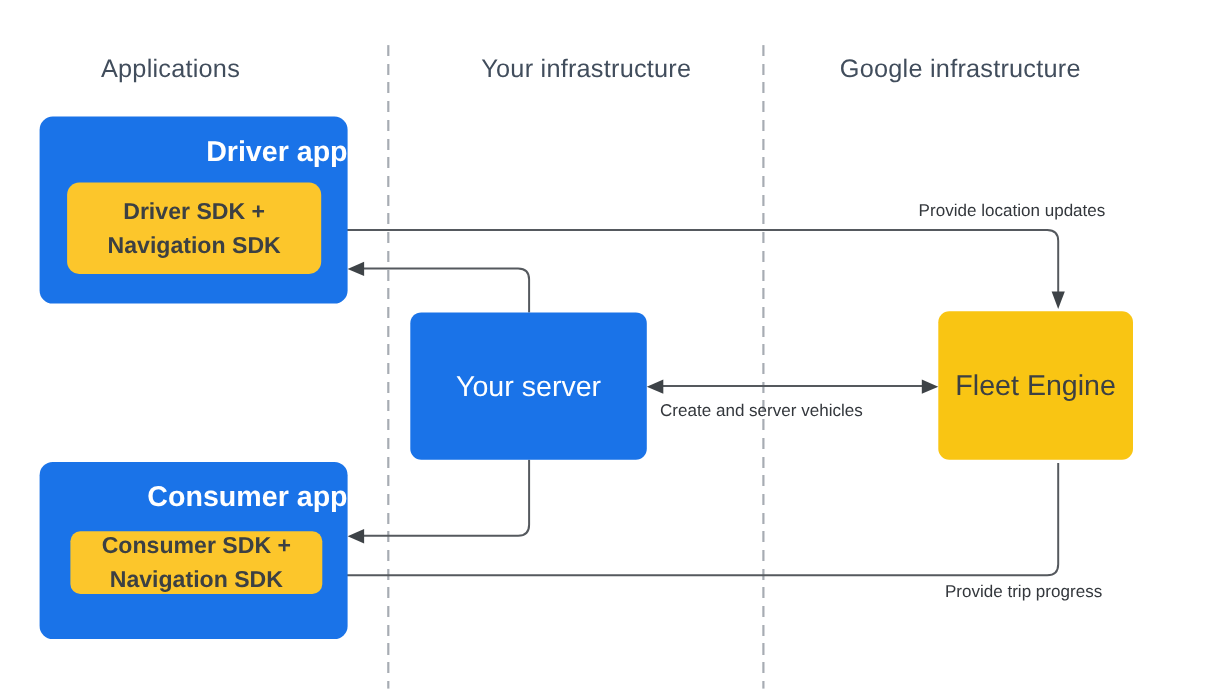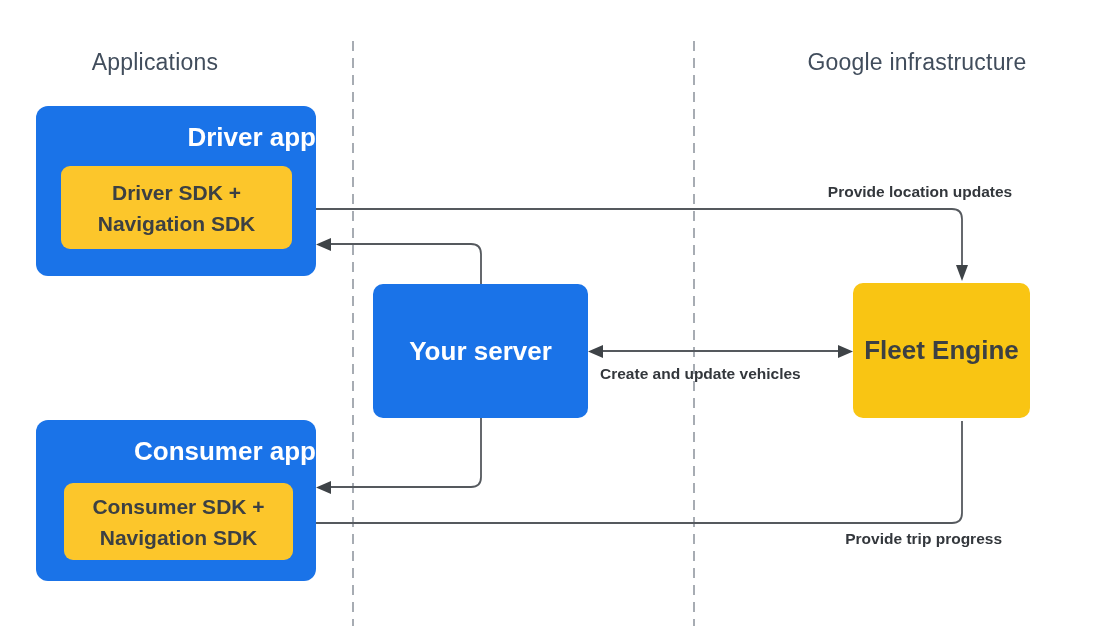--- a/index.html
+++ b/index.html
@@ -65,29 +65,29 @@
     font-size: 21px;
     line-height: 31px;
     text-align: center;
     display: block;
   }
   .big-label {
     position: absolute;
     display: flex;
     align-items: center;
     justify-content: center;
-    font-weight: 700;
+    font-weight: 400;
     font-size: 26px;
   }
   #your-server { background: #1A73E8; border-radius: 10px; color: #ffffff; }
   #fleet-engine { background: #F9C513; border-radius: 10px; color: #3C4043; }
   .edge-label {
     position: absolute;
     font-size: 15.5px;
-    font-weight: 700;
+    font-weight: 400;
     color: #33373C;
     white-space: nowrap;
   }
   .edge-label.centered { text-align: center; }
   #arrow-layer {
     position: absolute;
     left: 0; top: 0;
     width: 1103px; height: 635px;
     pointer-events: none;
   }
@@ -100,21 +100,22 @@
     fill: #3E4347;
     stroke: none;
   }
 </style>
 </head>
 <body>
 
 <div id="canvas">
 
   <div class="col-header" style="left:55px; width:200px;">Applications</div>
-  <div class="col-header" style="left:787px; width:260px;">Google infrastructure</div>
+  <div class="col-header" style="left:413px; width:240px;">Your infrastructure</div>
+  <div class="col-header" style="left:743px; width:260px;">Google infrastructure</div>
 
   <div class="divider" style="left:352px;"></div>
   <div class="divider" style="left:693px;"></div>
 
   <svg id="arrow-layer" viewBox="0 0 1103 635" xmlns="http://www.w3.org/2000/svg">
 
     <path d="M 292 193 L 952 193 Q 962 193 962 203 L 962 251"></path>
     <polygon points="956,249 968,249 962,265"></polygon>
 
     <path d="M 481 268 L 481 238 Q 481 228 471 228 L 330 228"></path>
@@ -127,40 +128,40 @@
     <path d="M 962 405 L 962 497 Q 962 507 952 507 L 307 507"></path>
     <polygon points="308,501 308,514 293,507.5"></polygon>
 
     <path d="M 481 402 L 481 461 Q 481 471 471 471 L 330 471"></path>
     <polygon points="331,465 331,478 316,471.5"></polygon>
   </svg>
 
   <div class="node blue-box" style="left:36px; top:90px; width:280px; height:170px;">
     <div class="title">Driver app</div>
   </div>
-  <div class="node yellow-box" style="left:61px; top:150px; width:231px; height:83px;">
+  <div class="node yellow-box" style="left:61px; top:150px; width:231px; height:83px;border-radius:11px;">
     <span class="sdk-line">Driver SDK +</span>
     <span class="sdk-line">Navigation SDK</span>
   </div>
 
   <div class="node blue-box" style="left:36px; top:404px; width:280px; height:161px;">
     <div class="title">Consumer app</div>
   </div>
-  <div class="node yellow-box" style="left:64px; top:467px; width:229px; height:77px;">
+  <div class="node yellow-box" style="left:64px; top:467px; width:229px; height:57px;">
     <span class="sdk-line">Consumer SDK +</span>
     <span class="sdk-line">Navigation SDK</span>
   </div>
 
   <div class="node big-label" id="your-server" style="left:373px; top:268px; width:215px; height:134px;">
     <span>Your server</span>
   </div>
 
   <div class="node big-label" id="fleet-engine" style="left:853px; top:267px; width:177px; height:135px;">
     <span>Fleet Engine</span>
   </div>
 
   <div class="edge-label centered" style="left:813px; top:167px; width:214px;">Provide location updates</div>
 
-  <div class="edge-label" style="left:600px; top:349px;">Create and update vehicles</div>
+  <div class="edge-label" style="left:600px; top:349px;">Create and server vehicles</div>
 
   <div class="edge-label centered" style="left:822px; top:514px; width:180px;text-align:right;">Provide trip progress</div>
 
 </div>
 
 </body></html>

